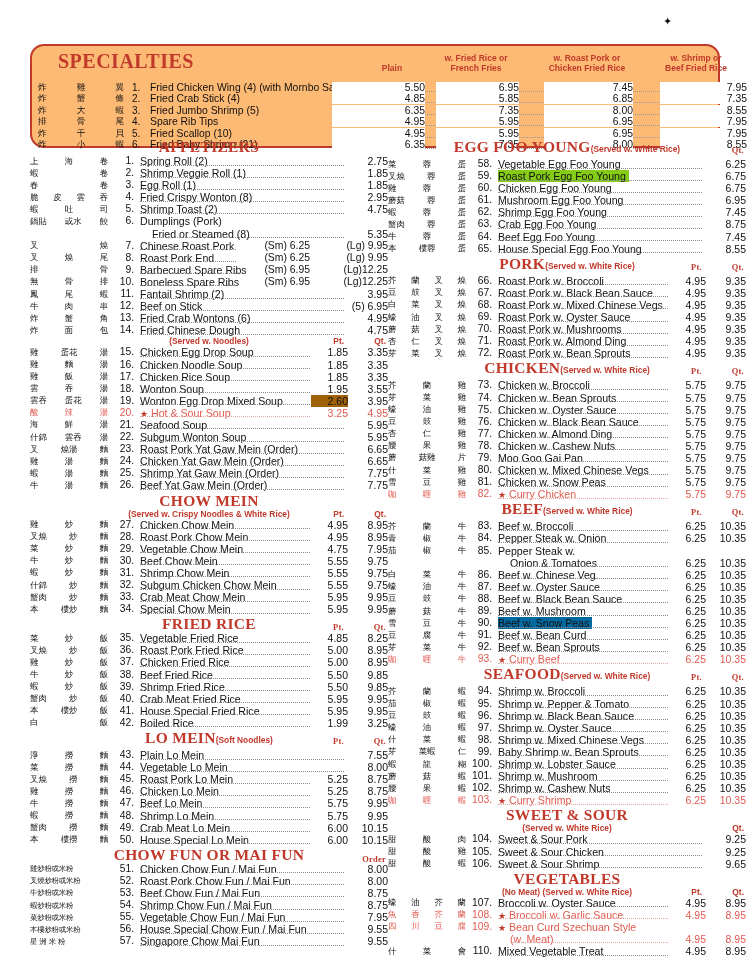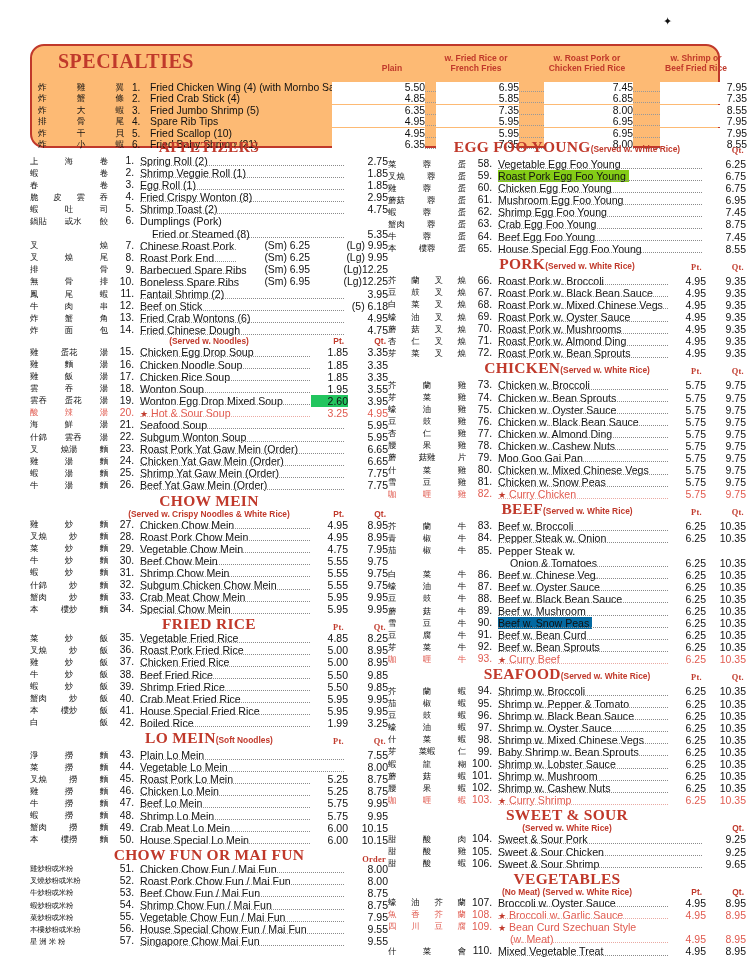--- a/index.html
+++ b/index.html
@@ -414,21 +414,21 @@
         </div>
         <div class="row">
           <span class="cn ">
             <span>牛</span>
             <span>肉</span>
             <span>串</span>
           </span>
           <span class="num">12.</span>
           <span class="nm" style="background:#fff;padding-right:3px">Beef on Stick</span>
           <span class="dots one"></span>
-          <span class="p p-one" style="background:#fff;padding-left:3px">(5) 6.18</span>
+          <span class="p p-one" style="background:#fff;padding-left:3px">(5) 6.95</span>
         </div>
         <div class="row">
           <span class="cn ">
             <span>炸</span>
             <span>蟹</span>
             <span>角</span>
           </span>
           <span class="num">13.</span>
           <span class="nm" style="background:#fff;padding-right:3px">Fried Crab Wontons (6)</span>
           <span class="dots one"></span>
@@ -505,21 +505,21 @@
         </div>
         <div class="row">
           <span class="cn ">
             <span>雲吞</span>
             <span>蛋花</span>
             <span>湯</span>
           </span>
           <span class="num">19.</span>
           <span class="nm" style="background:#fff;padding-right:3px">Wonton Egg Drop Mixed Soup</span>
           <span class="dots"></span>
-          <span class="p p-pt" style="background:#22c55e;padding-left:3px">2.60</span>
+          <span class="p p-pt" style="background:#a16207;padding-left:3px">2.60</span>
           <span class="p p-qt">3.95</span>
         </div>
         <div class="row red">
           <span class="cn ">
             <span>酸</span>
             <span>辣</span>
             <span>湯</span>
           </span>
           <span class="num">20.</span>
           <span class="nm" style="background:#fff;padding-right:3px"><span class="star">★</span> Hot &amp; Sour Soup</span>

